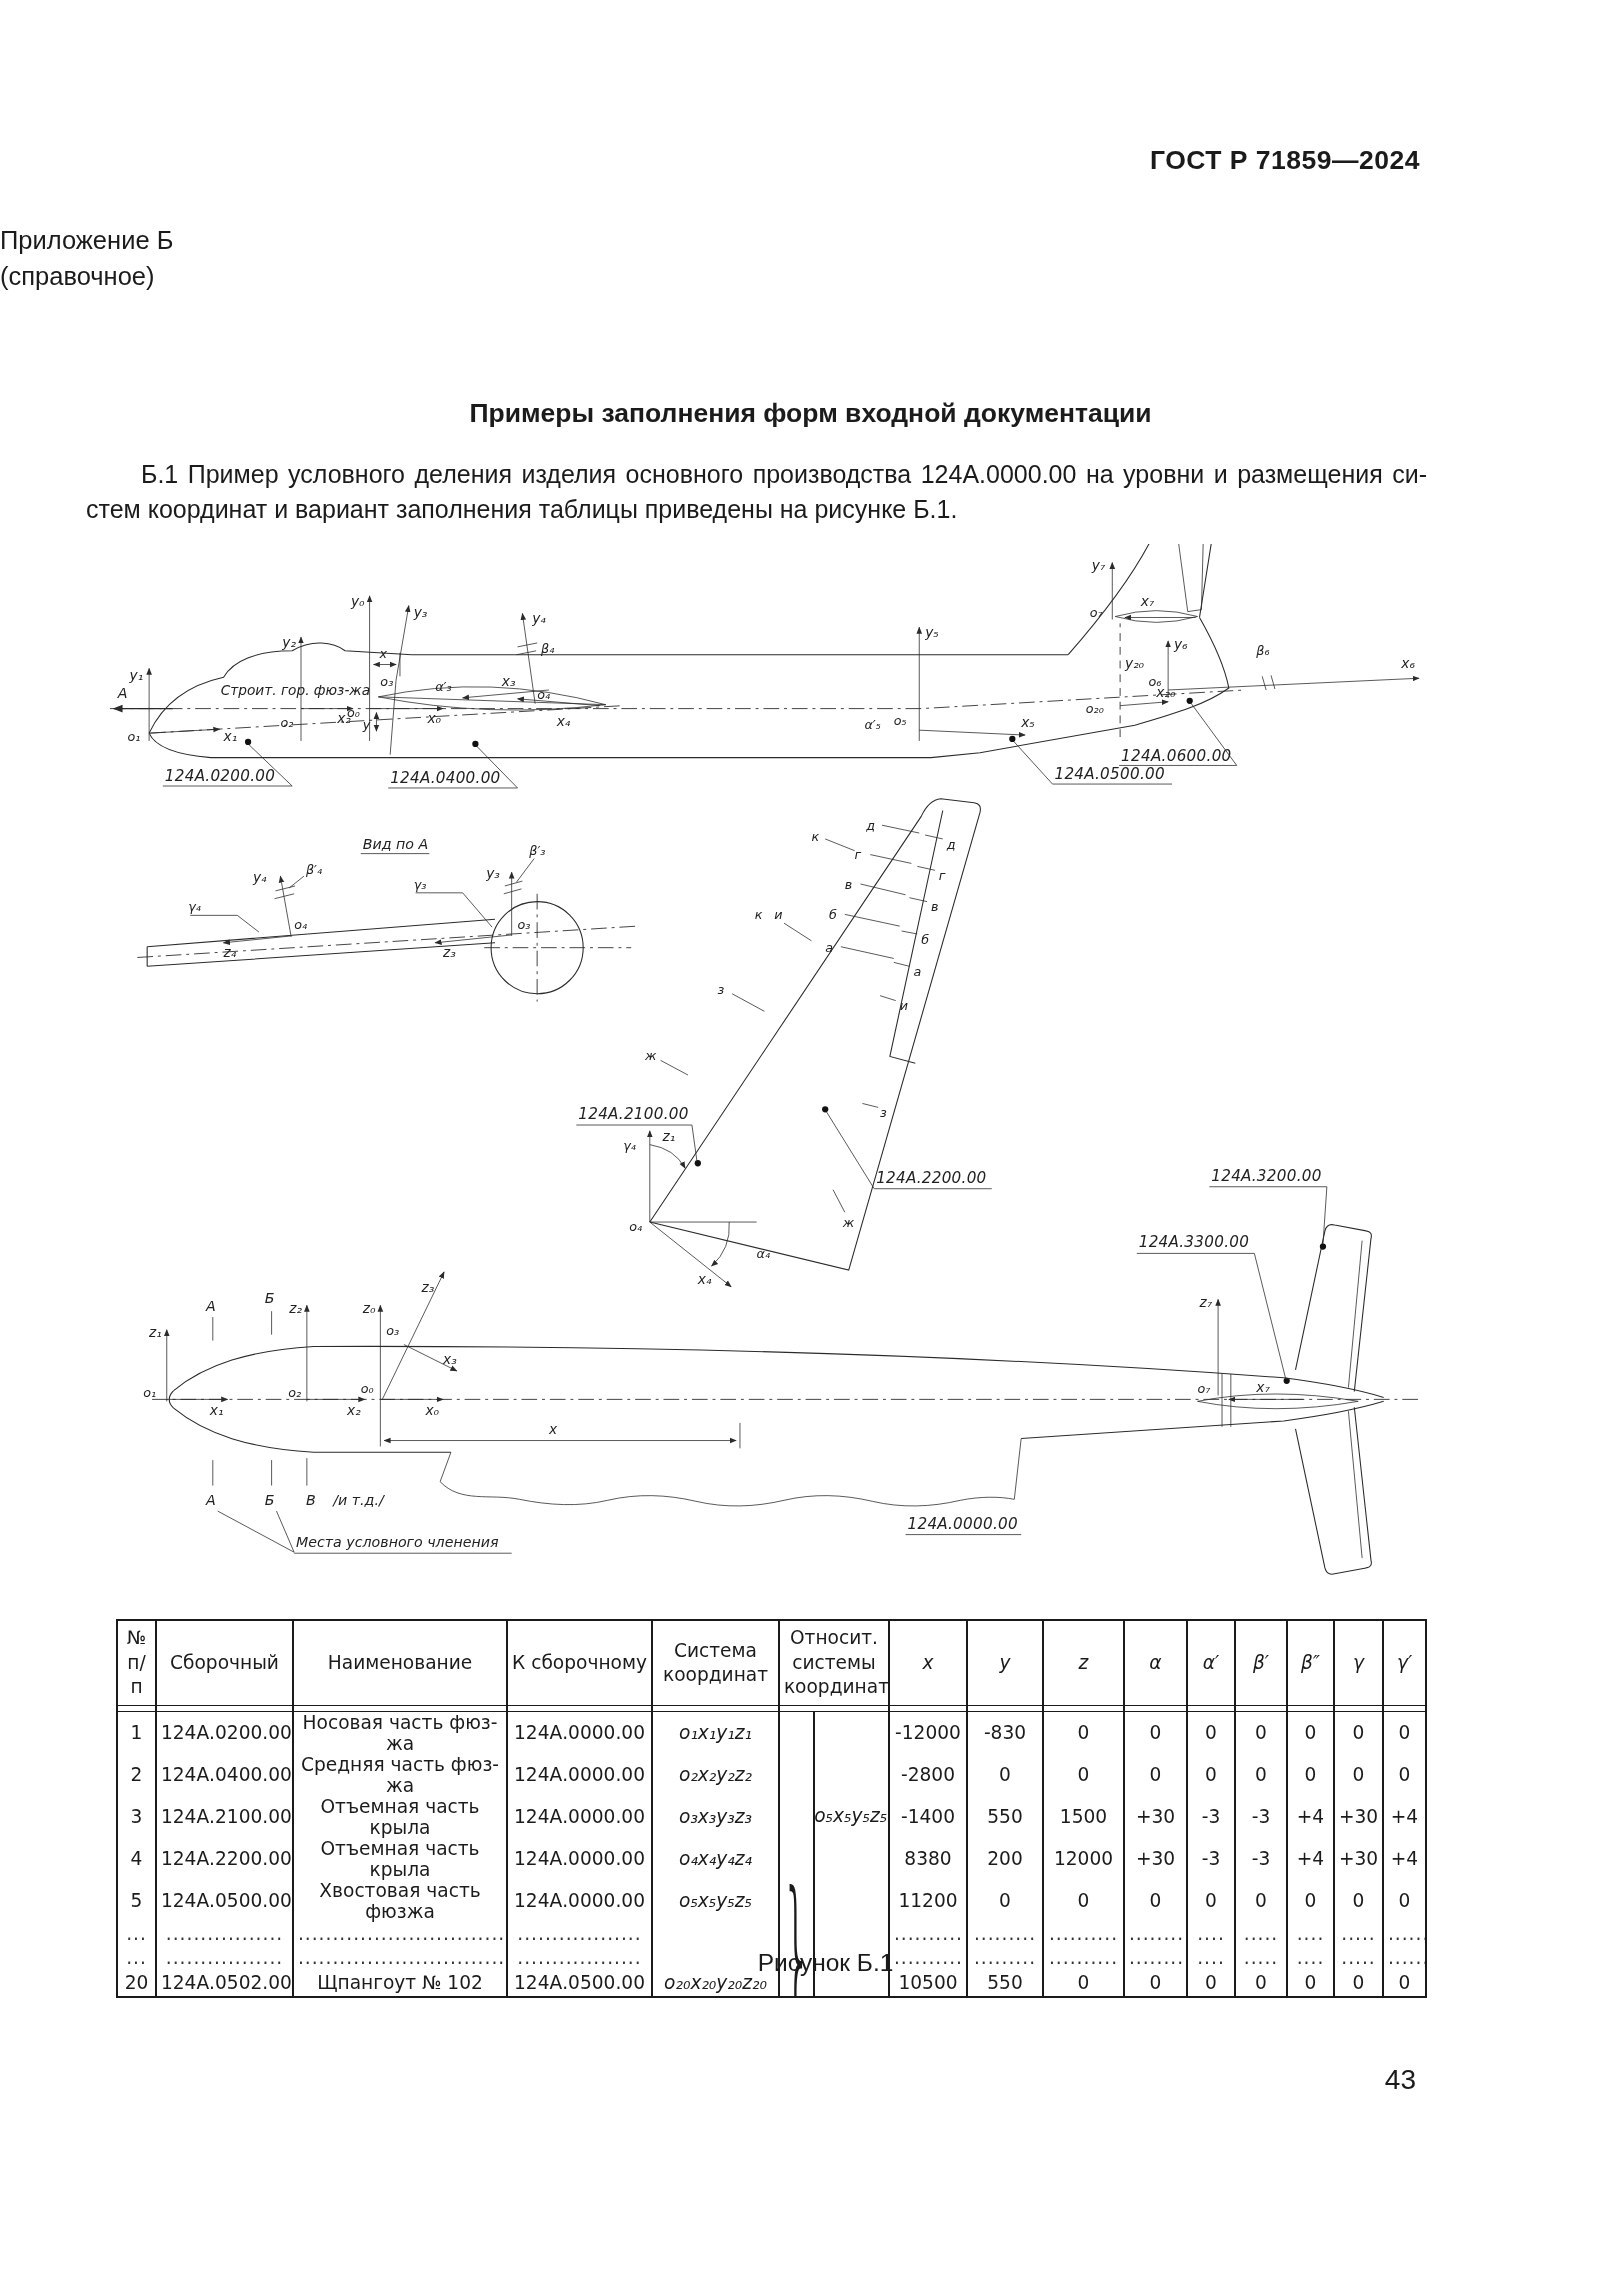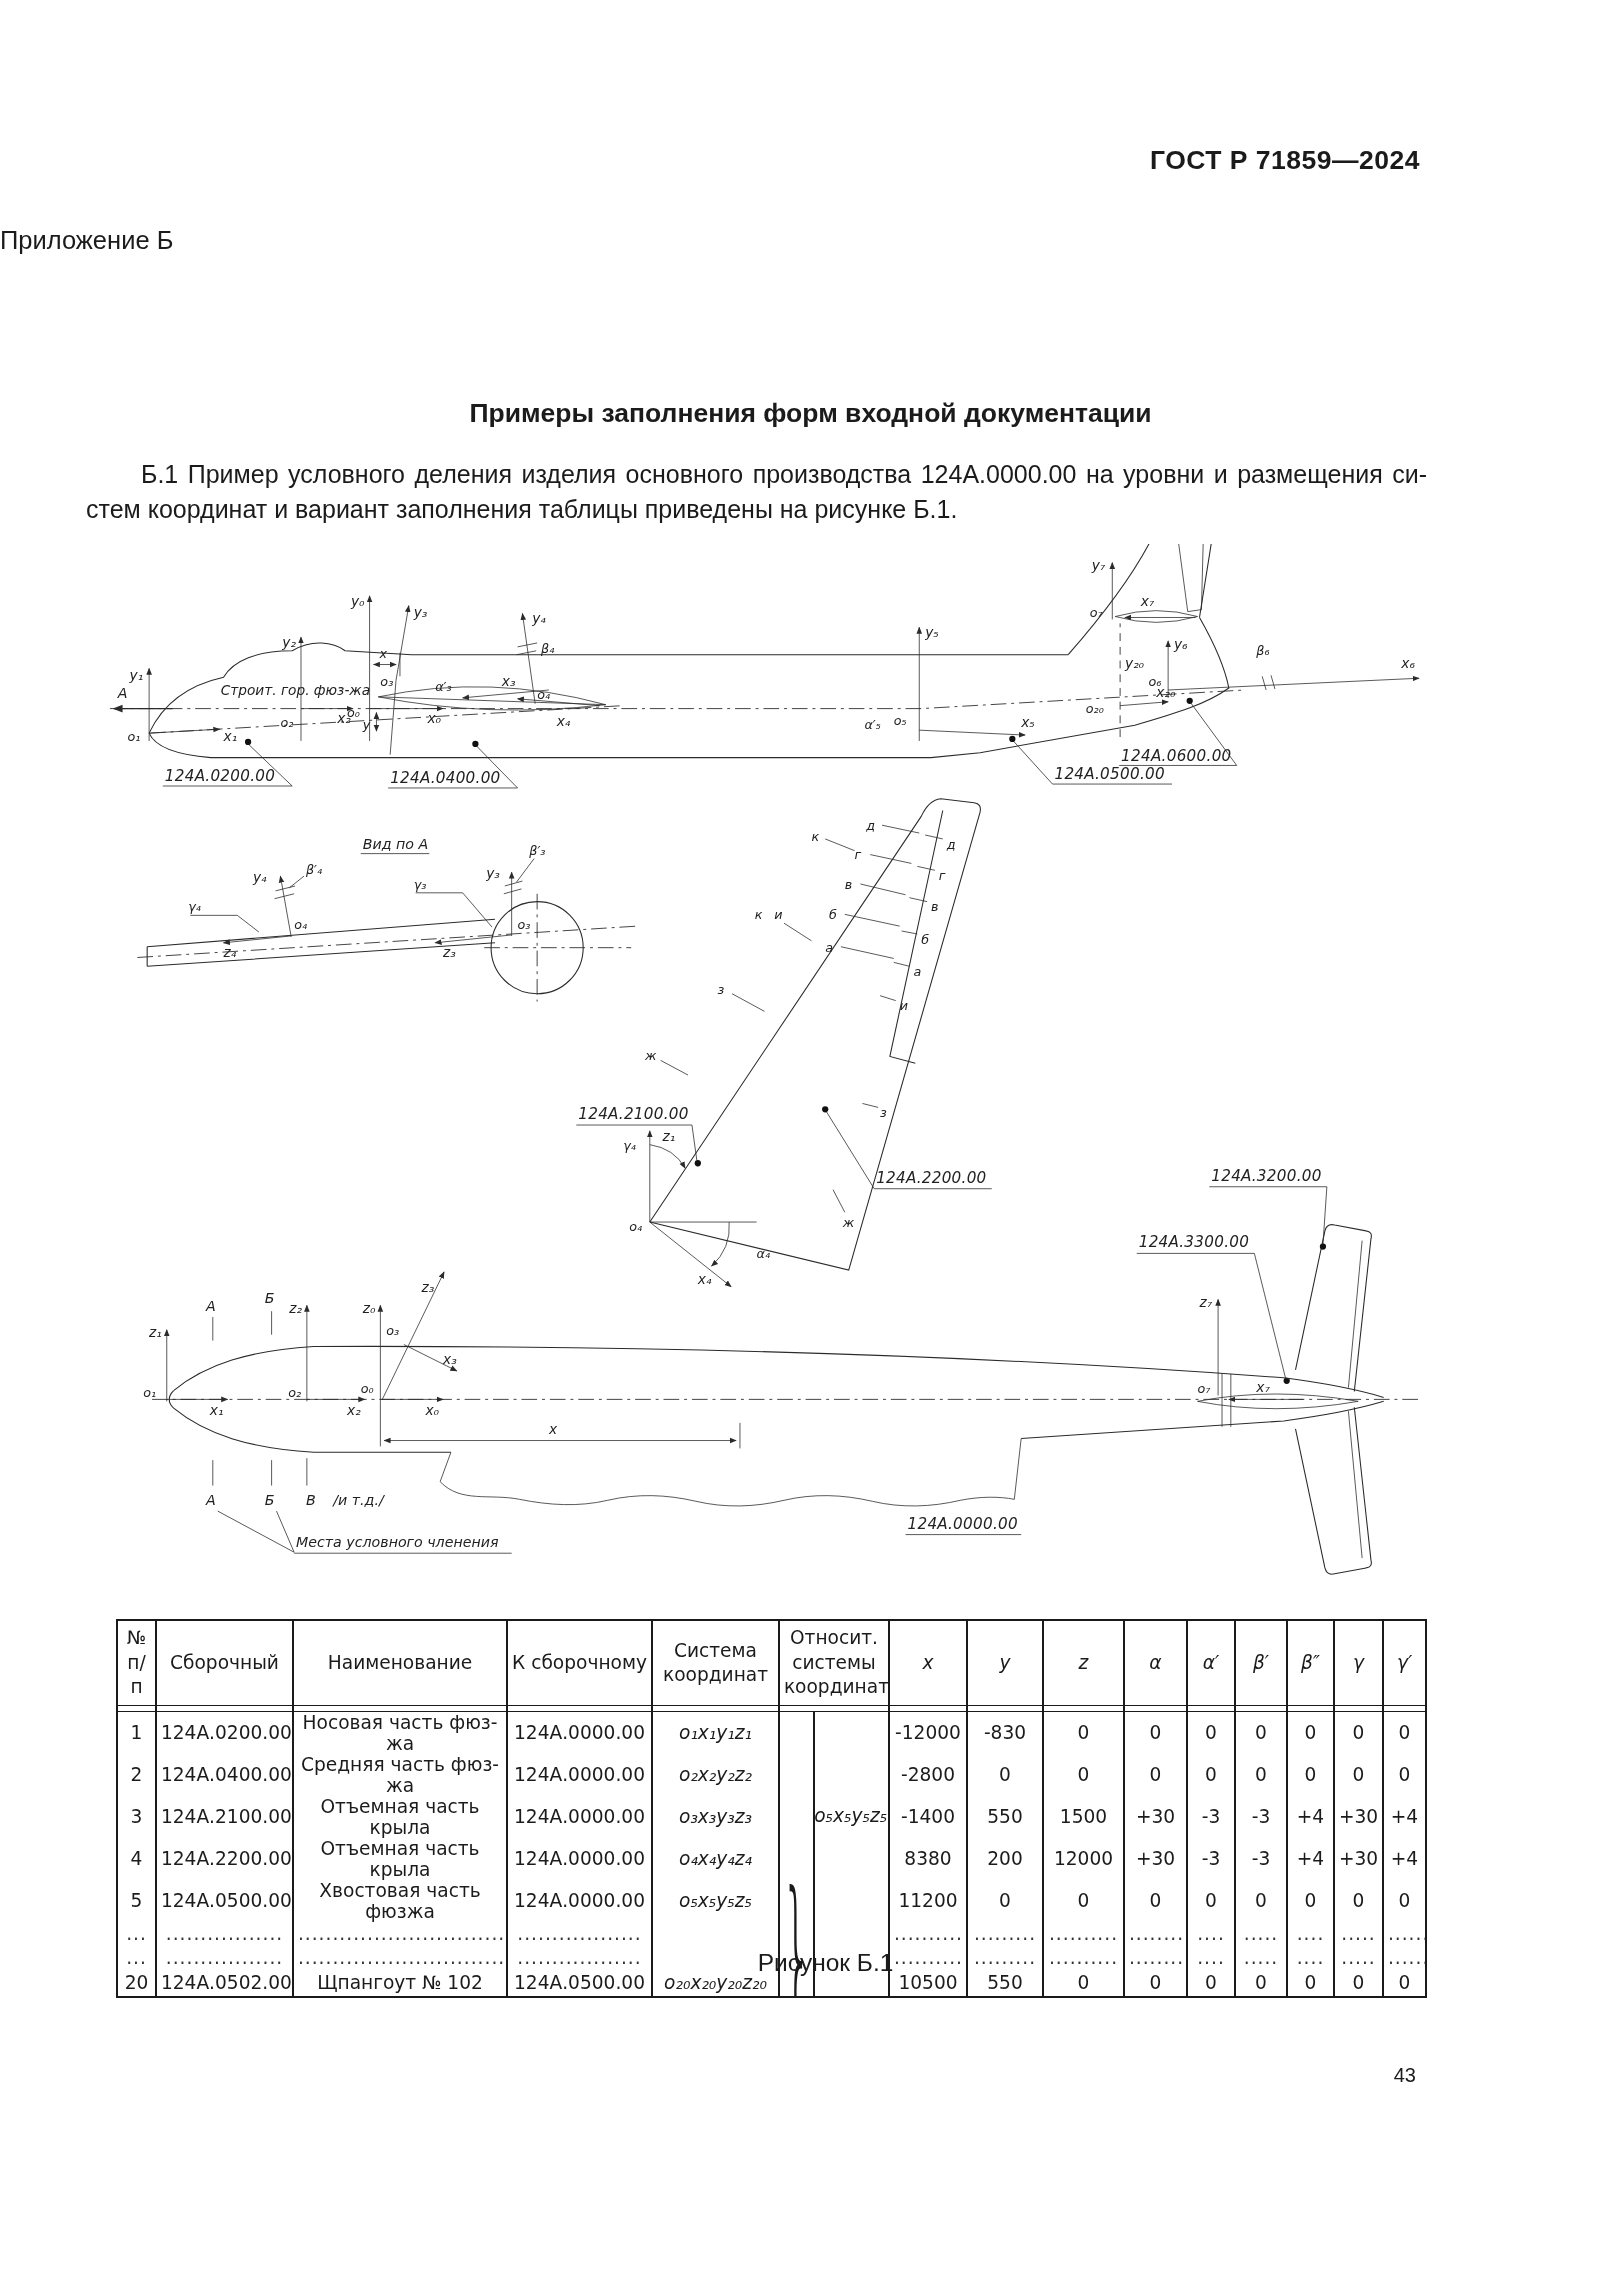--- a/index.html
+++ b/index.html
@@ -7,21 +7,21 @@
         font-family:"Liberation Sans",sans-serif;color:#1b1b1b;overflow:hidden;}
   .doc-header{position:absolute;top:145px;right:201px;font-size:26.5px;font-weight:bold;letter-spacing:0.5px;}
   .appendix{position:absolute;top:222px;left:0;width:100%;font-size:25.5px;font-weight:normal;line-height:36px;}
   .doc-title{position:absolute;top:398px;left:0;width:100%;text-align:center;font-size:26.5px;font-weight:bold;}
   .para{position:absolute;left:86px;width:1341px;font-size:25px;line-height:35px;}
   .p1{top:457px;}
   .p2{top:1994px;}
   .jline{text-align:justify;text-align-last:justify;}
   .indent{text-indent:55px;}
   .fig-caption{position:absolute;top:1949px;left:0;width:100%;text-align:center;font-size:24.5px;margin-left:15px;}
-  .page-num{position:absolute;top:2064px;right:205px;font-size:20px;}
+  .page-num{position:absolute;top:2064px;right:205px;font-size:28px;}
 
   
   .fig{position:absolute;left:0;top:544px;}
   .ln{stroke:#2b2b2b;stroke-width:1.1;fill:none;}
   .lt{stroke:#2b2b2b;stroke-width:.8;fill:none;}
   .cl{stroke:#2b2b2b;stroke-width:.9;fill:none;stroke-dasharray:16 5 3 5;}
   .dsh{stroke:#2b2b2b;stroke-width:.9;fill:none;stroke-dasharray:8 6;}
   .dot{fill:#111;}
   text{font-family:"DejaVu Sans",sans-serif;fill:#222;}
   .t{font-size:14px;font-style:italic;}
@@ -53,20 +53,21 @@
 </style>
 </head>
 <body>
 
 <div class="page">
 
   <div class="doc-header">ГОСТ Р 71859—2024</div>
 
   <div class="appendix">
     <div>Приложение Б</div>
+    <div>(справочное)</div>
   </div>
 
   <div class="doc-title">Примеры заполнения форм входной документации</div>
 
   <div class="para p1">
     <div class="jline indent">Б.1  Пример условного деления изделия основного производства 124А.0000.00 на уровни и размещения си-</div>
     <div>стем координат и вариант заполнения таблицы приведены на рисунке Б.1.</div>
   </div>
 
   <svg class="fig" width="1621" height="1068" viewBox="0 555 1654 1090">

